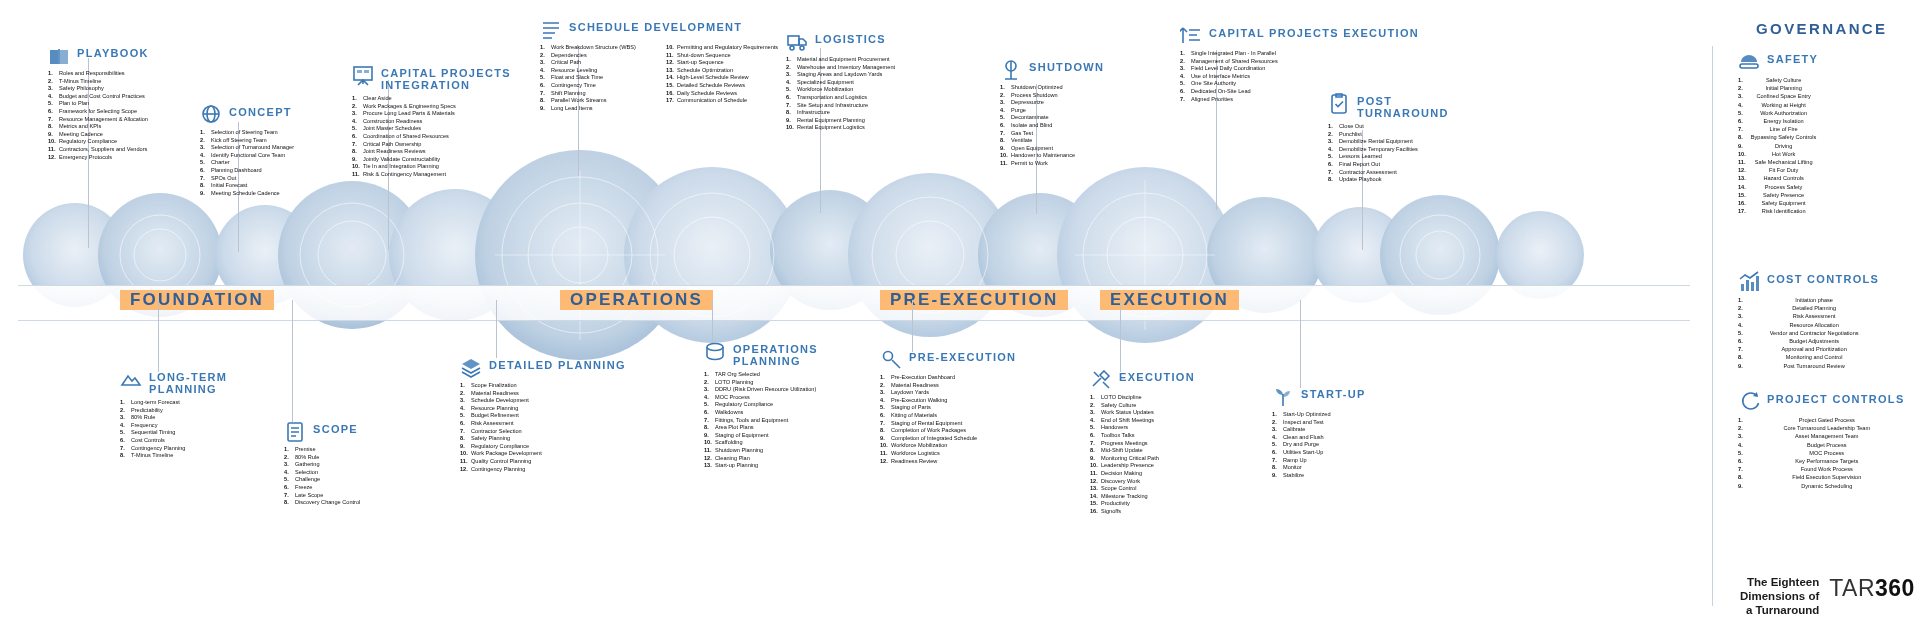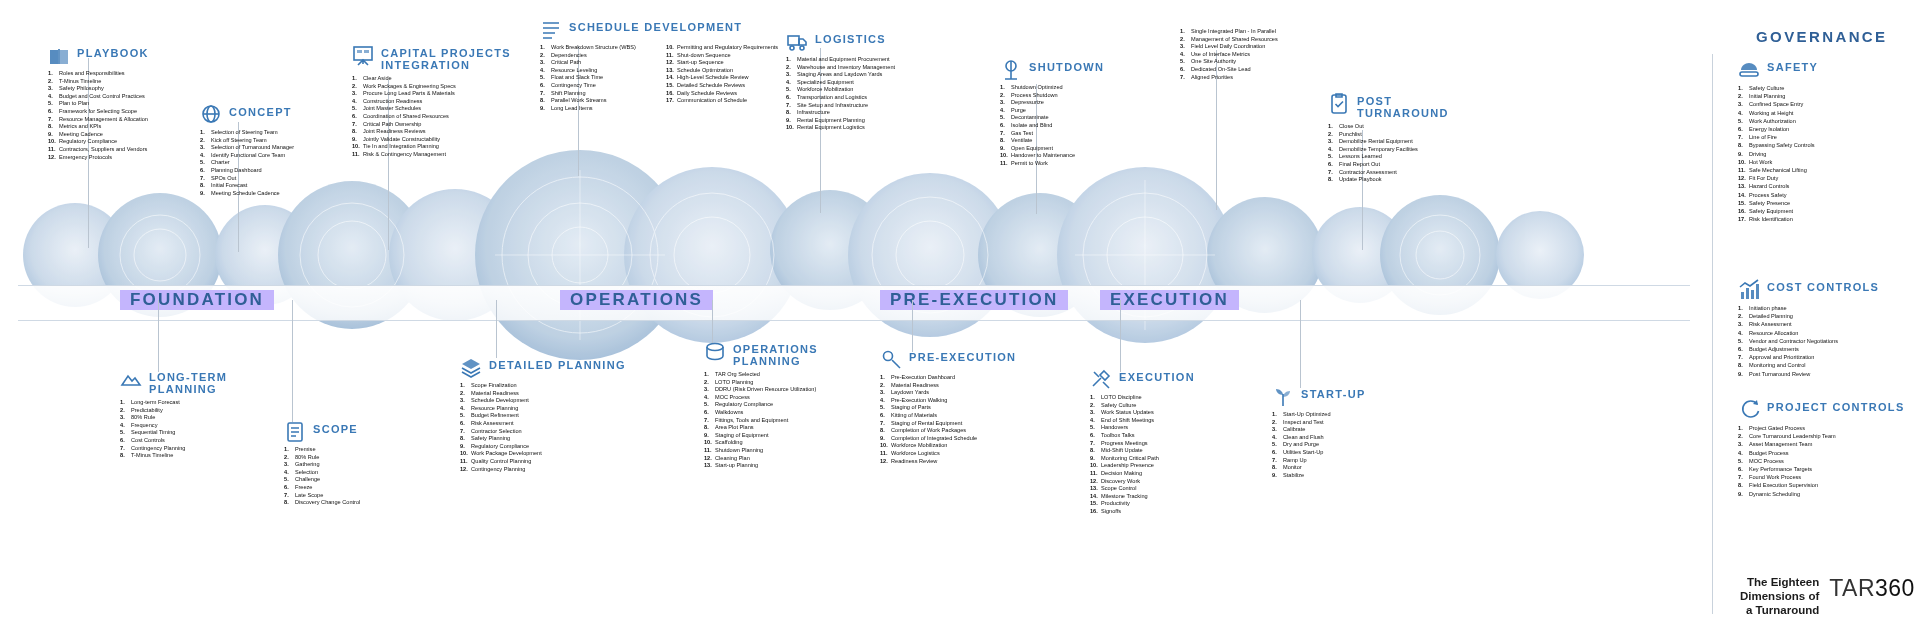--- a/index.html
+++ b/index.html
@@ -12,21 +12,21 @@
 
   
   .circles{position:absolute;left:0;top:150px;width:1700px;height:220px;overflow:visible;}
   .band{
     position:absolute;left:18px;top:285px;width:1672px;height:34px;
     background:linear-gradient(to bottom,rgba(255,255,255,.92),rgba(255,255,255,.80));
     border-top:1px solid #cfd9e4;border-bottom:1px solid #cfd9e4;
   }
   .phase{
     position:absolute;top:290px;font-size:17px;letter-spacing:2.2px;
-    color:#2f5f96;font-weight:700;background:#c4b5fd;padding:0 10px;
+    color:#2f5f96;font-weight:700;background:#fdba74;padding:0 10px;
   }
 
   
   .conn{position:absolute;background:#b9c4d0;width:1px;}
 
   
   .callout{position:absolute;}
   .callout .head{display:flex;align-items:flex-start;gap:7px;}
   .callout .title{
     color:#3a78b5;font-weight:700;letter-spacing:1.3px;font-size:11px;
@@ -38,34 +38,34 @@
   }
   .callout ol li{counter-increment:it;padding-left:11px;position:relative;white-space:nowrap;}
   .callout ol li:before{
     content:counter(it) ".";position:absolute;left:0;top:0;
     font-weight:700;color:#111;
   }
   .callout.two ol{columns:2;column-gap:14px;}
   .ico{width:22px;height:22px;flex:0 0 22px;}
 
   
-  #gov{position:absolute;left:1700px;top:8px;width:220px;height:597px;}
+  #gov{position:absolute;left:1700px;top:0;width:220px;height:597px;text-align:center;}
   #gov .govtitle{
     position:absolute;top:20px;left:56px;font-size:15px;font-weight:700;
     letter-spacing:2.4px;color:#2f5f96;
   }
   #gov .rule{position:absolute;left:12px;top:46px;width:1px;height:560px;background:#c9d2dc;}
   #gov .callout .title{font-size:11px;}
   #gov .callout ol{font-size:5.6px;line-height:8.2px;}
 
   
   .brandwrap{position:absolute;left:1740px;top:575px;display:flex;gap:10px;}
   .brandtxt{font-size:11.5px;font-weight:700;line-height:14px;color:#1b1b1b;text-align:right;white-space:pre-line;}
   .logo{font-size:23px;letter-spacing:.5px;color:#333;font-weight:400;position:relative;}
-  .logo b{font-weight:400;color:#111;}
+  .logo b{font-weight:700;color:#111;}
 </style>
 </head>
 <body>
 
 <div id="stage">
 
   <svg class="circles" viewBox="0 0 1700 220" preserveAspectRatio="none">
     <defs>
       <radialGradient id="cg" cx="50%" cy="45%" r="60%">
         <stop offset="0%" stop-color="#e7eef6"></stop>
@@ -184,21 +184,21 @@
           <li>Kick off Steering Team</li>
           <li>Selection of Turnaround Manager</li>
           <li>Identify Functional Core Team</li>
           <li>Charter</li>
           <li>Planning Dashboard</li>
           <li>SPOs Out</li>
           <li>Initial Forecast</li>
           <li>Meeting Schedule Cadence</li>
         </ol>
       </div>
-      <div class="callout " style="left:352px;top:44px">
+      <div class="callout " style="left:352px;top:64px">
         <div class="head">
           <svg class="ico" viewBox="0 0 22 22">
             <rect x="2" y="3" width="18" height="13" stroke="#3a78b5" fill="none" stroke-width="1.6"></rect>
             <path stroke="#3a78b5" fill="none" stroke-width="1.6" d="M11 16v4M6 21l5-5 5 5"></path>
             <path fill="#3a78b5" d="M5 6h5v3H5zM12 6h5v3h-5z" opacity=".6"></path>
           </svg>
           <div class="title">CAPITAL PROJECTS
 INTEGRATION</div>
         </div>
         <ol>
@@ -281,20 +281,27 @@
           <li>Decontaminate</li>
           <li>Isolate and Blind</li>
           <li>Gas Test</li>
           <li>Ventilate</li>
           <li>Open Equipment</li>
           <li>Handover to Maintenance</li>
           <li>Permit to Work</li>
         </ol>
       </div>
       <div class="callout " style="left:1180px;top:24px">
+        <div class="head">
+          <svg class="ico" viewBox="0 0 22 22">
+            <path stroke="#3a78b5" fill="none" stroke-width="1.6" d="M3 19V4M3 4l4 4M3 4L-1 8"></path>
+            <path stroke="#3a78b5" fill="none" stroke-width="1.6" d="M9 6h11M9 11h8M9 16h11"></path>
+          </svg>
+          <div class="title">CAPITAL PROJECTS EXECUTION</div>
+        </div>
         <ol>
           <li>Single Integrated Plan - In Parallel</li>
           <li>Management of Shared Resources</li>
           <li>Field Level Daily Coordination</li>
           <li>Use of Interface Metrics</li>
           <li>One Site Authority</li>
           <li>Dedicated On-Site Lead</li>
           <li>Aligned Priorities</li>
         </ol>
       </div>

